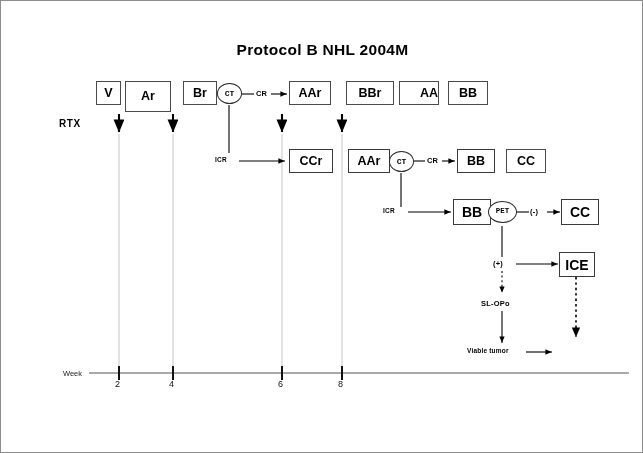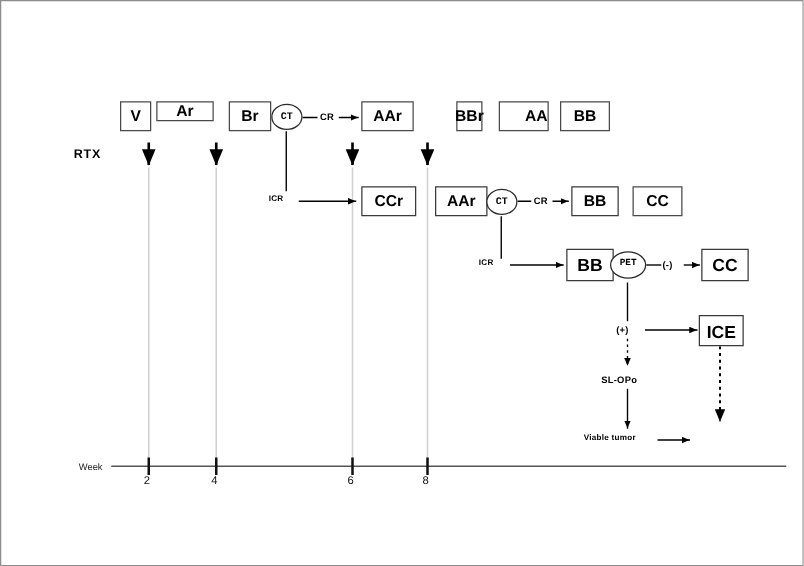--- a/index.html
+++ b/index.html
@@ -165,46 +165,47 @@
       <line x1="88" y1="372" x2="628" y2="372" stroke="#555" stroke-width="1.1"></line>
     </g>
     <g stroke="#111" stroke-width="2">
       <line x1="118" y1="365" x2="118" y2="379"></line>
       <line x1="172" y1="365" x2="172" y2="379"></line>
       <line x1="281" y1="365" x2="281" y2="379"></line>
       <line x1="341" y1="365" x2="341" y2="379"></line>
     </g>
   </svg>
 
+  <div class="abs title">Protocol B NHL 2004M</div>
 
   <div class="abs lbl lbl-rtx" style="left:58px; top:118px;">RTX</div>
 
   <div class="abs node sz-m" style="left:95px; top:80px; width:25px; height:24px;">
     <span>V</span>
   </div>
 
-  <div class="abs node sz-m" style="left:124px; top:80px; width:46px; height:16px;">
+  <div class="abs node sz-m" style="left:124px; top:80px; width:46px; height:31px;">
     <span>Ar</span>
   </div>
 
   <div class="abs node sz-m" style="left:182px; top:80px; width:34px; height:24px;">
     <span>Br</span>
   </div>
 
   <div class="abs ell" style="left:216px; top:82px; width:25px; height:21px; font-size:8px;">
     <span>CT</span>
   </div>
 
   <div class="abs lbl lbl-s" style="left:255px; top:89px;">CR</div>
 
   <div class="abs node sz-m" style="left:288px; top:80px; width:42px; height:24px;">
     <span>AAr</span>
   </div>
 
-  <div class="abs node sz-m" style="left:364px; top:80px; width:21px; height:24px;">
+  <div class="abs node sz-m" style="left:345px; top:80px; width:48px; height:24px;">
     <span>BBr</span>
   </div>
 
   <div class="abs node sz-m" style="left:398px; top:80px; width:40px; height:24px;padding-left:20px;">
     <span>AA</span>
   </div>
 
   <div class="abs node sz-m" style="left:447px; top:80px; width:40px; height:24px;">
     <span>BB</span>
   </div>

